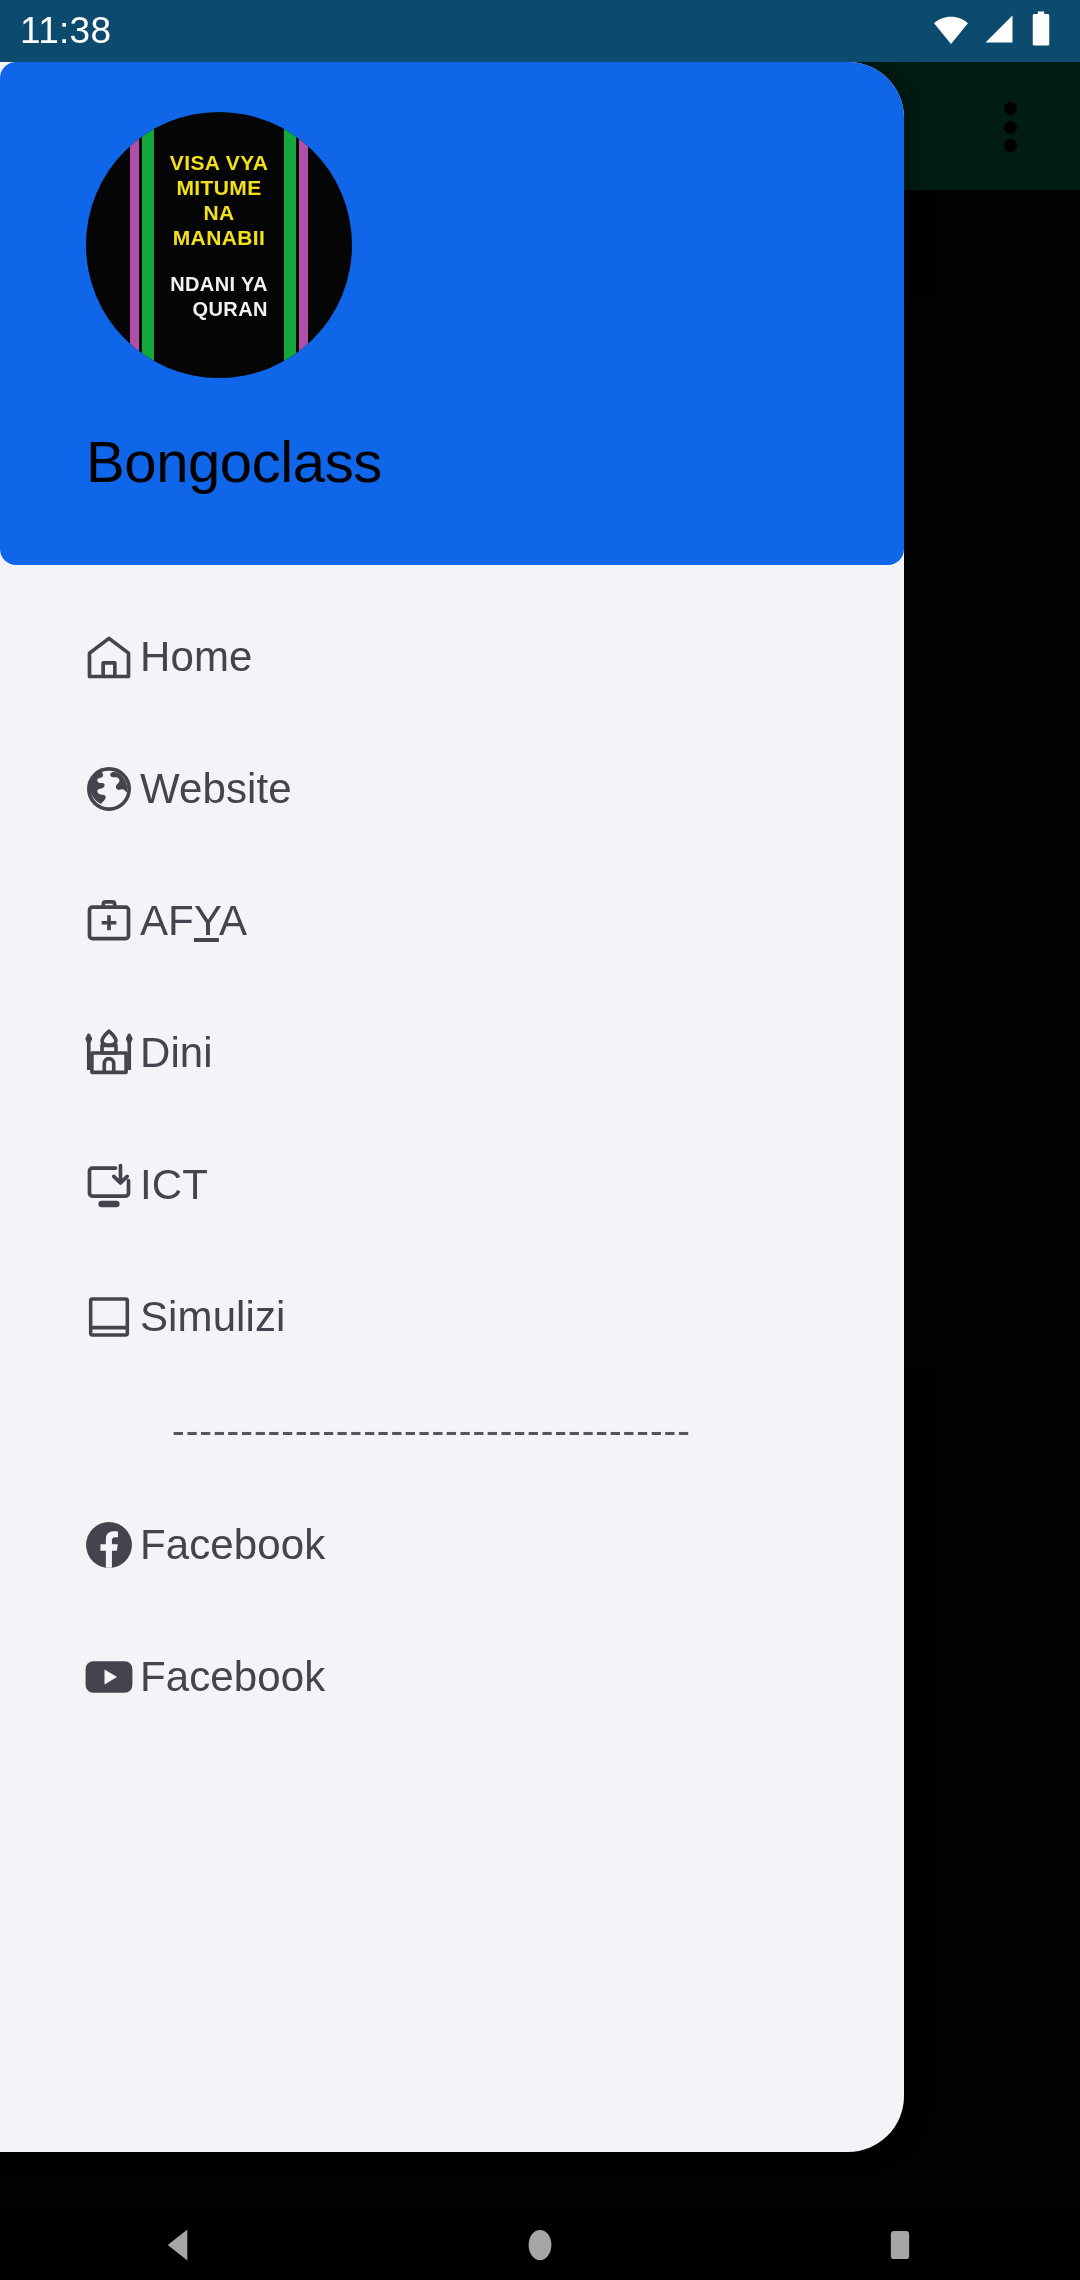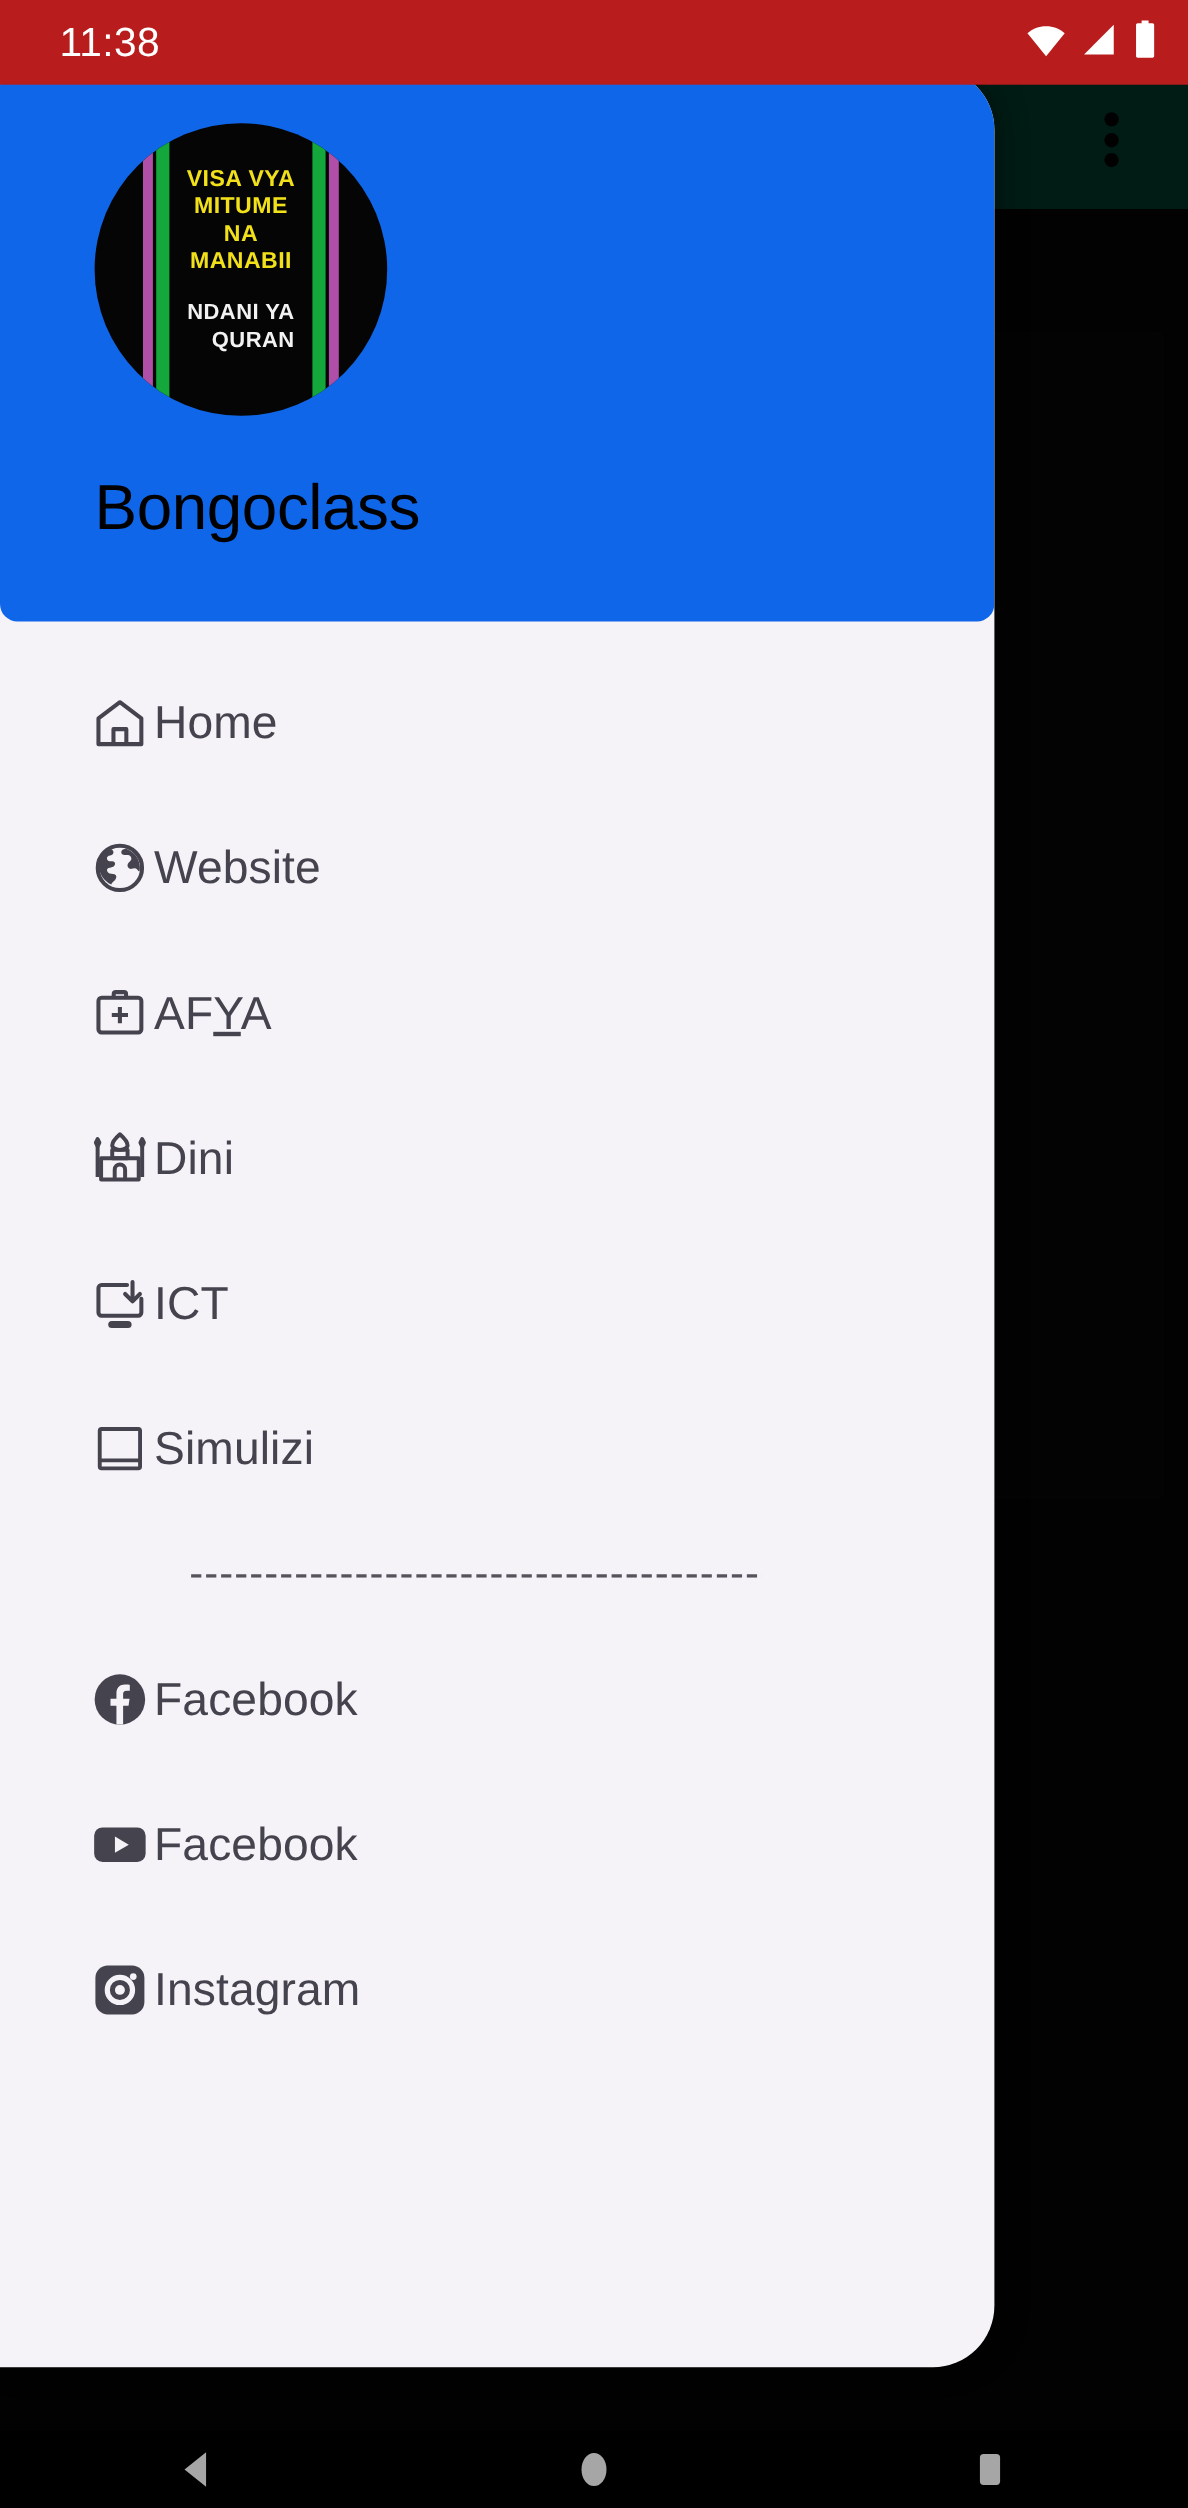--- a/index.html
+++ b/index.html
@@ -13,24 +13,24 @@
   #screen {
     position:relative;
     width:1080px; height:2280px;
     background:#000;
     overflow:hidden;
   }
 
   
   #status-bar {
     position:absolute; left:0; top:0;
-    width:1080px; height:77px;
-    background:#b91c1c;
+    width:1080px; height:62px;
+    background:#0c4a6e;
     display:flex; align-items:center;
-    padding:0 26px 0 54px;
+    padding:0 26px 0 20px;
     z-index:60;
   }
   #status-clock {
     color:#fff; font-size:37px; letter-spacing:0.3px;
     line-height:62px;
   }
   #status-icons {
     margin-left:auto;
     display:flex; align-items:center; gap:11px;
   }
@@ -329,31 +329,20 @@
       <div class="menu-item">
         <span class="menu-icon">
           <svg width="54" height="54" viewBox="0 0 24 24">
             <rect x="1.6" y="5" width="20.8" height="14" rx="3.4" fill="#45434D"></rect>
             <path fill="#F5F2F8" d="M10 8.7v6.6l5.6-3.3z"></path>
           </svg>
         </span>
         <span class="menu-label">Facebook</span>
       </div>
 
-      <div class="menu-item">
-        <span class="menu-icon">
-          <svg width="54" height="54" viewBox="0 0 24 24">
-            <rect x="2.1" y="2.1" width="19.8" height="19.8" rx="5" fill="#45434D"></rect>
-            <circle cx="12" cy="12" r="5.1" fill="none" stroke="#F5F2F8" stroke-width="2.1"></circle>
-            <circle cx="12" cy="12" r="2" fill="#F5F2F8"></circle>
-            <circle cx="17.4" cy="6.6" r="1.35" fill="#F5F2F8"></circle>
-          </svg>
-        </span>
-        <span class="menu-label">Instagram</span>
-      </div>
 
     </div>
   </div>
 
   <div id="status-bar">
     <span id="status-clock">11:38</span>
     <span id="status-icons">
       <span class="sb-ico">
         <svg width="38" height="38" viewBox="0 0 24 24">
             <path fill="#fff" d="M12 21.5 1.3 8.3C4.2 5.8 7.9 4.3 12 4.3s7.8 1.5 10.7 4z"></path>

